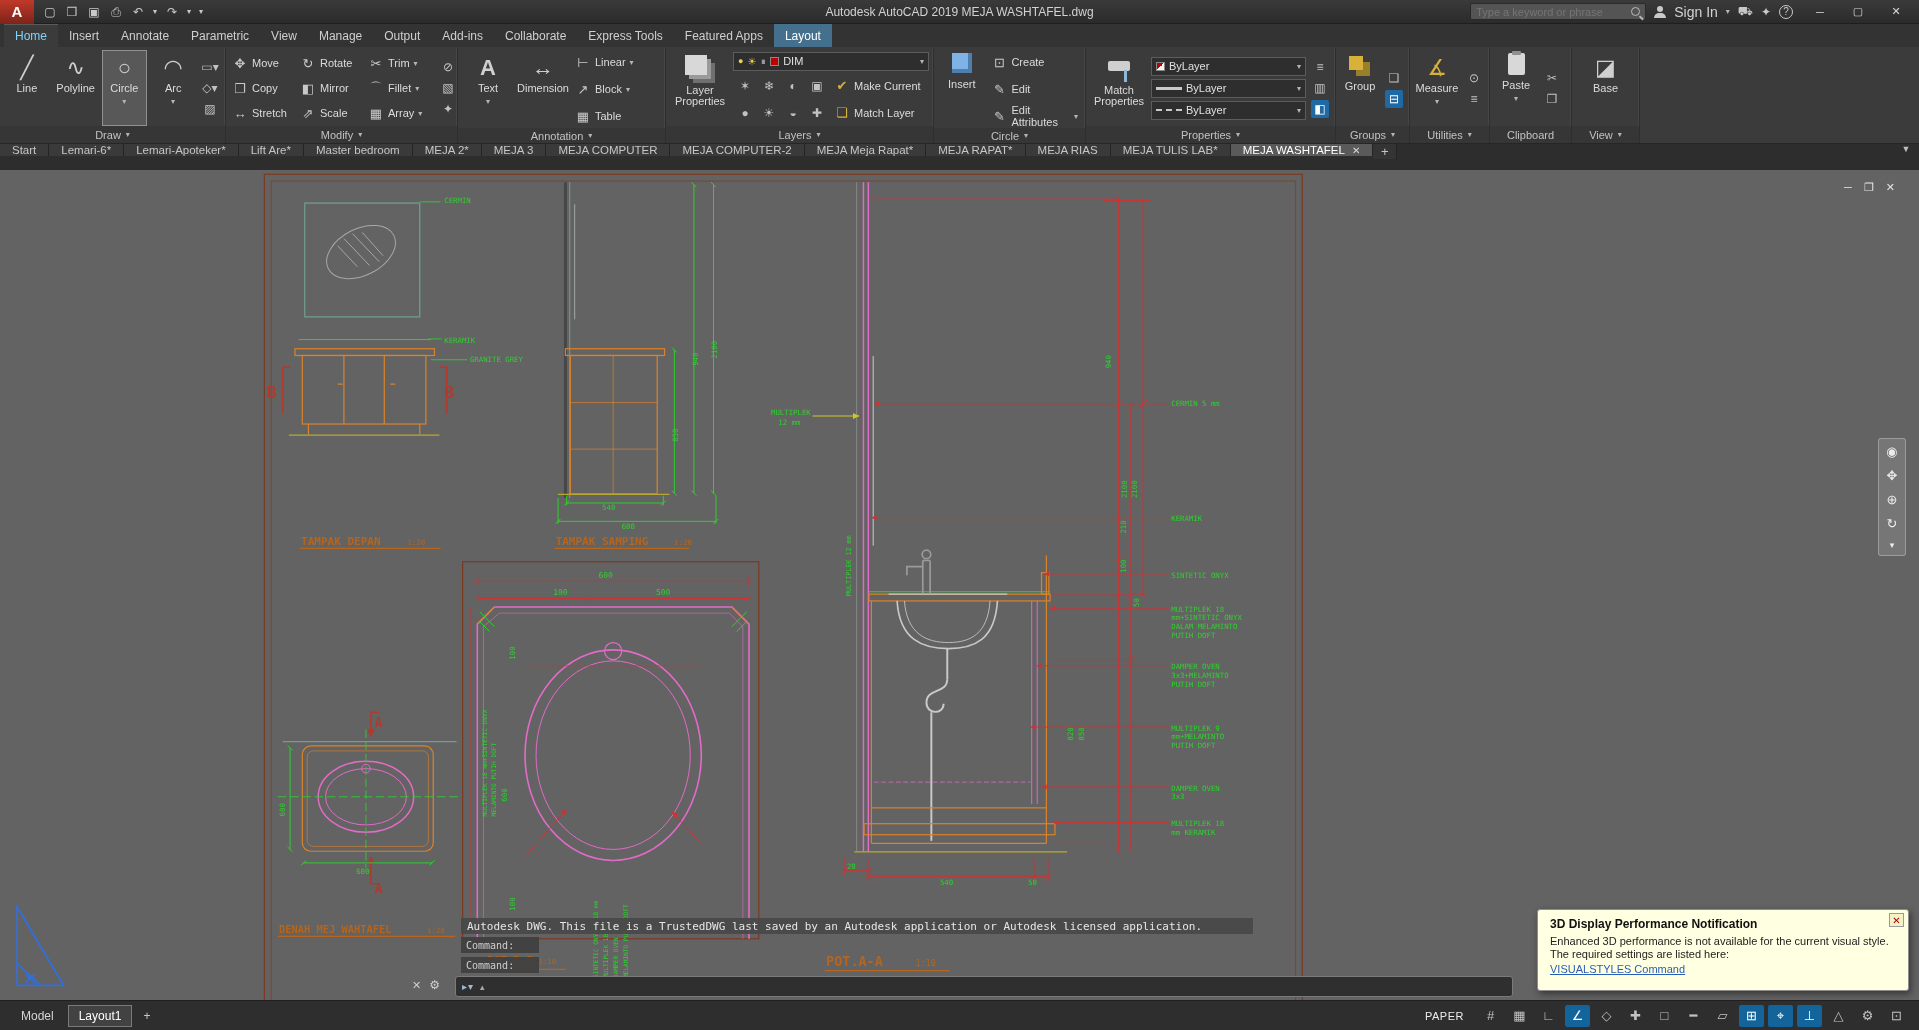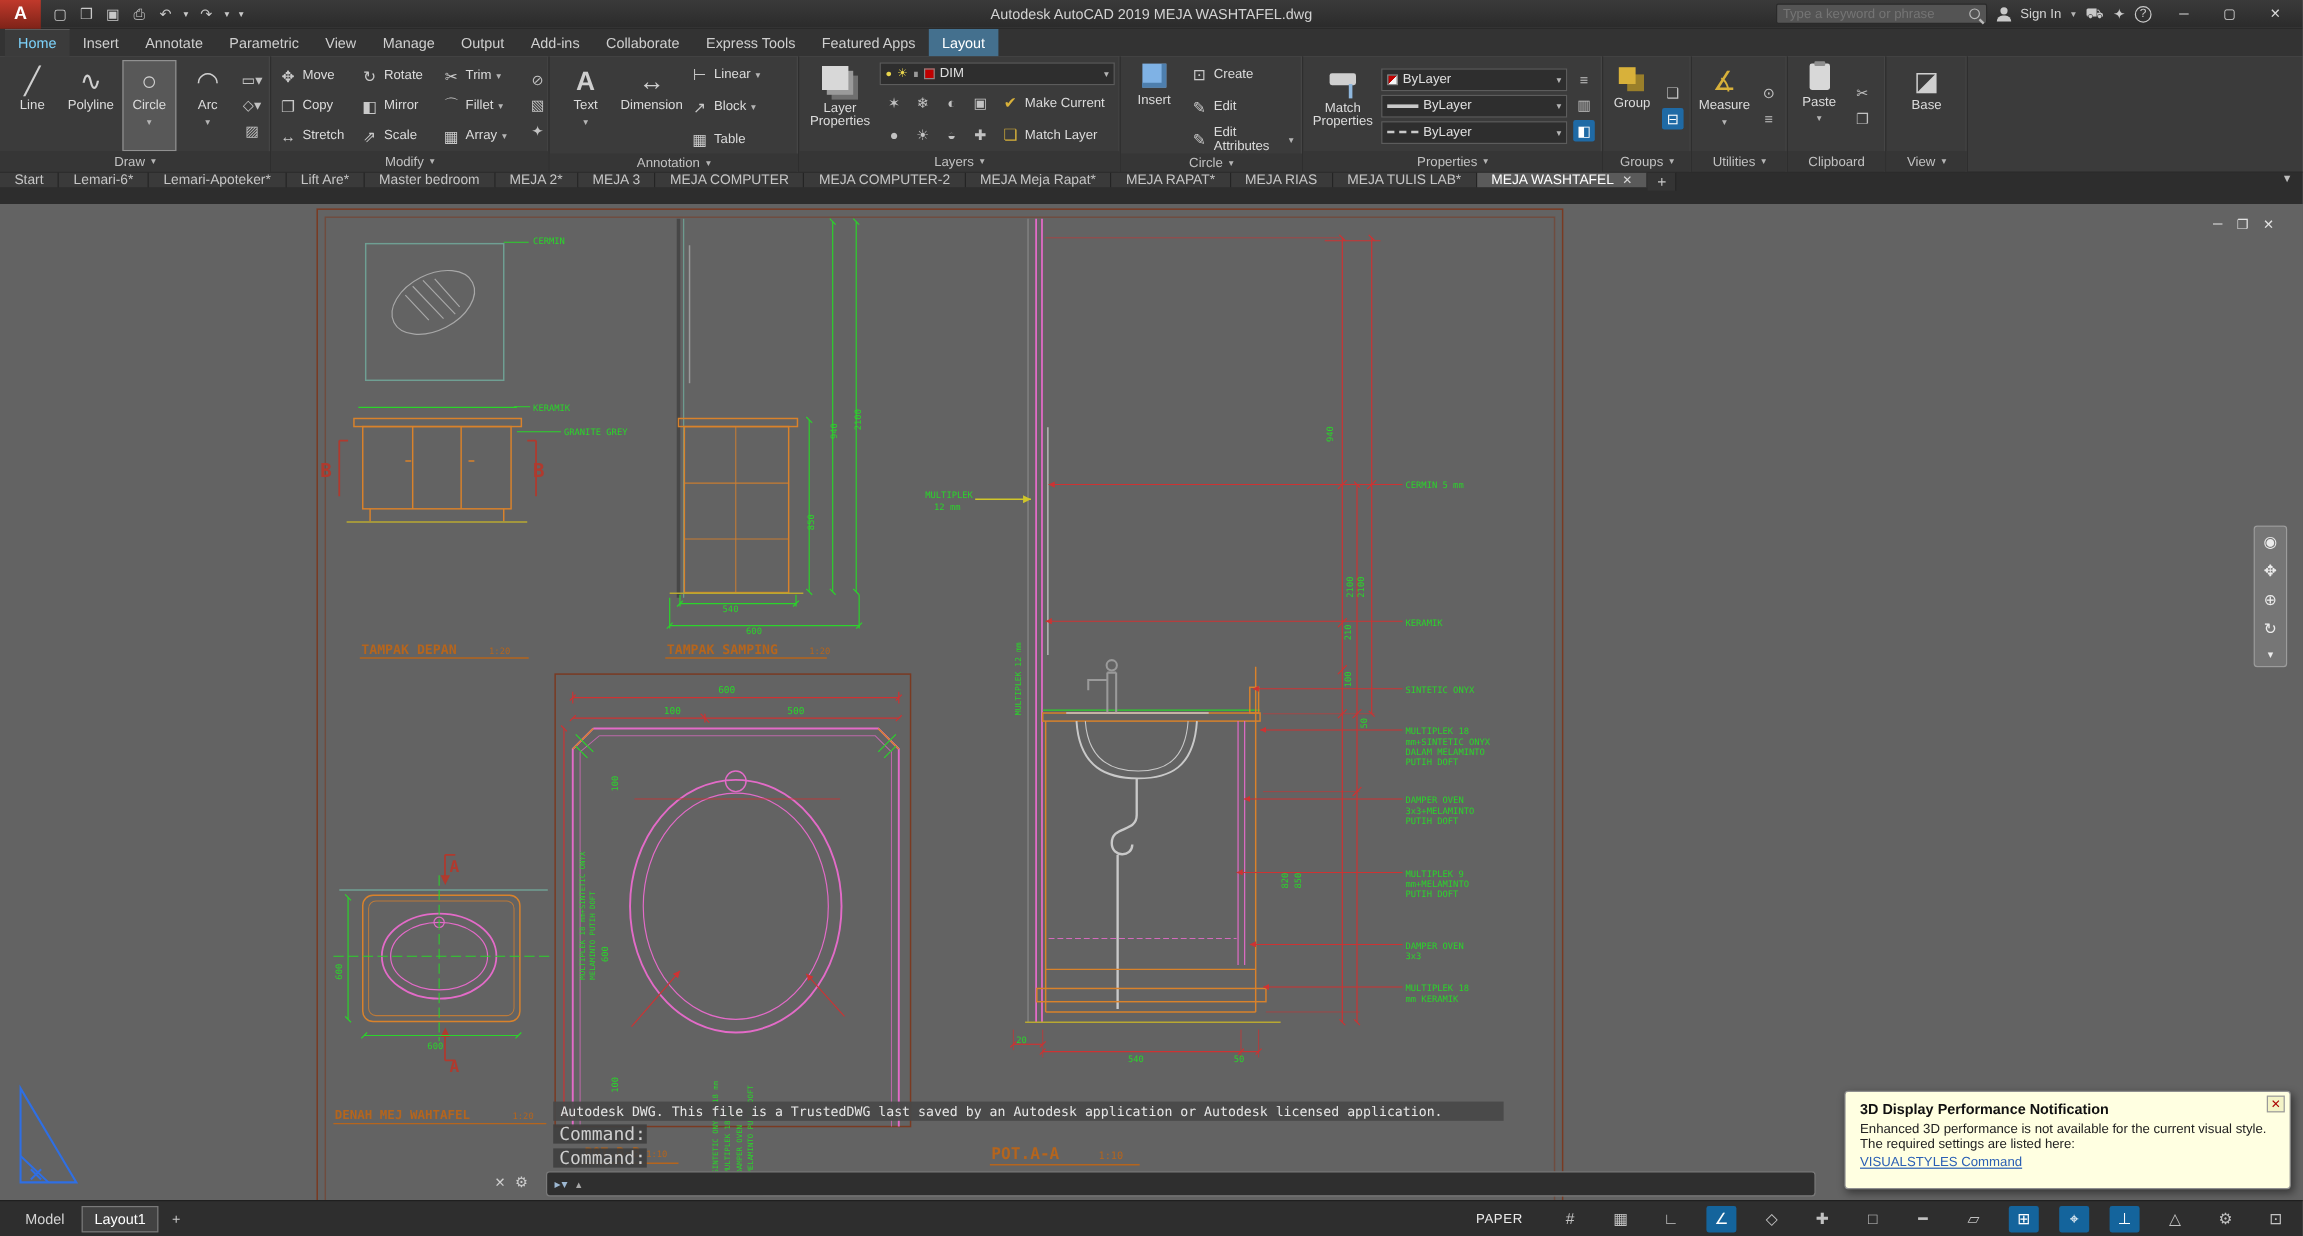--- a/index.html
+++ b/index.html
@@ -15,21 +15,21 @@
   .qat .caret{width:10px;font-size:8px;}
   .title-text{position:absolute;left:0;right:0;text-align:center;font-size:12px;color:#d2d2d2;pointer-events:none;}
   .tb-right{margin-left:auto;display:flex;align-items:center;gap:8px;padding-right:4px;z-index:2;}
   .search-box{width:176px;height:17px;background:#545454;border:1px solid #2a2a2a;border-radius:2px;display:flex;align-items:center;padding:0 5px;gap:5px;}
   .search-box input{flex:1;background:transparent;border:none;outline:none;color:#bdbdbd;font-size:11px;font-family:"Liberation Sans",sans-serif;width:120px;}
   .ico-search{width:9px;height:9px;border:1.5px solid #b9b9b9;border-radius:50%;position:relative;flex:0 0 auto;}
   .ico-search::after{content:"";position:absolute;width:5px;height:1.5px;background:#b9b9b9;transform:rotate(45deg);left:7px;top:9px;}
   .ico-user{width:12px;height:12px;position:relative;}
   .ico-user::before{content:"";position:absolute;width:6px;height:6px;border-radius:50%;background:#c9c9c9;left:3px;top:0;}
   .ico-user::after{content:"";position:absolute;width:12px;height:5px;border-radius:6px 6px 0 0;background:#c9c9c9;left:0;top:7px;}
-  .signin{font-size:11px;color:#d2d2d2;}
+  .signin{font-size:14px;color:#d2d2d2;}
   .tb-ico{font-size:12px;color:#c9c9c9;}
   .ico-help{width:14px;height:14px;border-radius:50%;border:1px solid #c9c9c9;font-size:10px;display:flex;align-items:center;justify-content:center;color:#c9c9c9;}
   .win-btns{display:flex;}
   .win-btn{width:38px;height:24px;display:flex;align-items:center;justify-content:center;font-size:11px;color:#d9d9d9;}
 
   
   .ribbon-tabs{height:23px;background:#333333;display:flex;align-items:stretch;font-size:12px;color:#cfcfcf;padding-left:4px;flex:0 0 23px;}
   .rtab{padding:0 11px;display:flex;align-items:center;cursor:default;}
   .rtab.active{background:#3b3b3b;color:#7dd3fc;box-shadow:inset 0 1px 0 #5a5a5a;}
   .rtab.contextual{background:#44708e;color:#ffffff;}
@@ -77,41 +77,41 @@
   
   .viewport{flex:1;position:relative;background:#636363;overflow:hidden;}
   .drawing-svg{position:absolute;left:0;top:0;width:1919px;height:830px;display:block;}
   .dwg-controls{position:absolute;top:11px;right:24px;display:flex;gap:12px;color:#e3e3e3;font-size:11px;}
   .dwg-controls span{cursor:default;}
   .navbar{position:absolute;left:1878px;top:268px;width:28px;height:118px;background:rgba(255,255,255,0.12);border:1px solid rgba(255,255,255,0.28);border-radius:3px;display:flex;flex-direction:column;align-items:center;justify-content:space-around;color:#ececec;font-size:13px;}
   .navbar span{line-height:1;}
 
   .trusted{position:absolute;left:461px;top:748px;width:792px;height:16px;background:rgba(72,72,72,0.93);color:#e6e6e6;font-family:"DejaVu Sans Mono",monospace;font-size:11px;display:flex;align-items:center;padding:0 6px;white-space:nowrap;overflow:hidden;}
   .cmd-history{position:absolute;left:461px;top:767px;display:flex;flex-direction:column;gap:4px;}
-  .cmdrow{width:78px;height:16px;background:rgba(64,64,64,0.93);color:#cfcfcf;font-family:"DejaVu Sans Mono",monospace;font-size:15px;display:flex;align-items:center;padding:0 5px;}
+  .cmdrow{width:78px;height:16px;background:rgba(64,64,64,0.93);color:#cfcfcf;font-family:"DejaVu Sans Mono",monospace;font-size:10px;display:flex;align-items:center;padding:0 5px;}
   .cmd-aux{position:absolute;left:412px;top:808px;display:flex;gap:8px;color:#cfcfcf;font-size:11px;align-items:center;}
   .cmdline{position:absolute;left:455px;top:806px;width:1058px;height:21px;background:#2f2f2f;border:1px solid #7a7a7a;border-radius:3px;display:flex;align-items:center;padding:0 6px;gap:6px;}
   .cmd-prompt{color:#9db8d2;font-size:10px;letter-spacing:1px;}
   .cmdline input{flex:1;background:transparent;border:none;outline:none;color:#cdcdcd;font-style:italic;font-size:12px;font-family:"Liberation Sans",sans-serif;}
   .cmdline input::placeholder{color:#9b9b9b;font-style:italic;}
   .cmd-collapse{color:#a9a9a9;font-size:9px;}
 
   
   .notification{position:absolute;left:1537px;top:739px;width:372px;height:82px;background:#ffffe1;border:1px solid #8e8e8e;border-radius:3px;box-shadow:2px 3px 7px rgba(0,0,0,0.45);color:#000;padding:7px 12px;z-index:5;}
   .notif-title{font-size:12px;font-weight:bold;color:#111;}
   .notif-body{font-size:11px;line-height:13px;margin-top:4px;color:#222;}
   .notif-link{font-size:11px;color:#2a5fb4;text-decoration:underline;margin-top:2px;display:inline-block;}
   .notif-close{position:absolute;top:3px;right:4px;width:15px;height:14px;border:1px solid #9a9a9a;background:#f3f3c6;color:#a00;font-size:10px;display:flex;align-items:center;justify-content:center;}
 
   
   .statusbar{height:30px;background:#2e2e2e;display:flex;align-items:center;font-size:12px;color:#d5d5d5;padding:0 10px;gap:3px;flex:0 0 30px;border-top:1px solid #1f1f1f;}
   .sb-tab{padding:3px 10px;border:1px solid transparent;}
   .sb-tab.active{background:#424242;border:1px solid #7a7a7a;color:#fff;}
   .sb-plus{padding:3px 8px;color:#c9c9c9;}
-  .sb-right{margin-left:auto;display:flex;align-items:center;gap:17px;}
+  .sb-right{margin-left:auto;display:flex;align-items:center;gap:4px;}
   .paper-label{font-size:11px;color:#ececec;margin-right:10px;letter-spacing:0.5px;}
   .sb-icon{width:25px;height:22px;display:flex;align-items:center;justify-content:center;font-size:13px;color:#c2c2c2;border-radius:2px;}
   .sb-icon.active{background:#14649c;color:#ffffff;}
 </style>
 </head>
 <body>
 
 <div id="app">
 
   <header class="titlebar">

